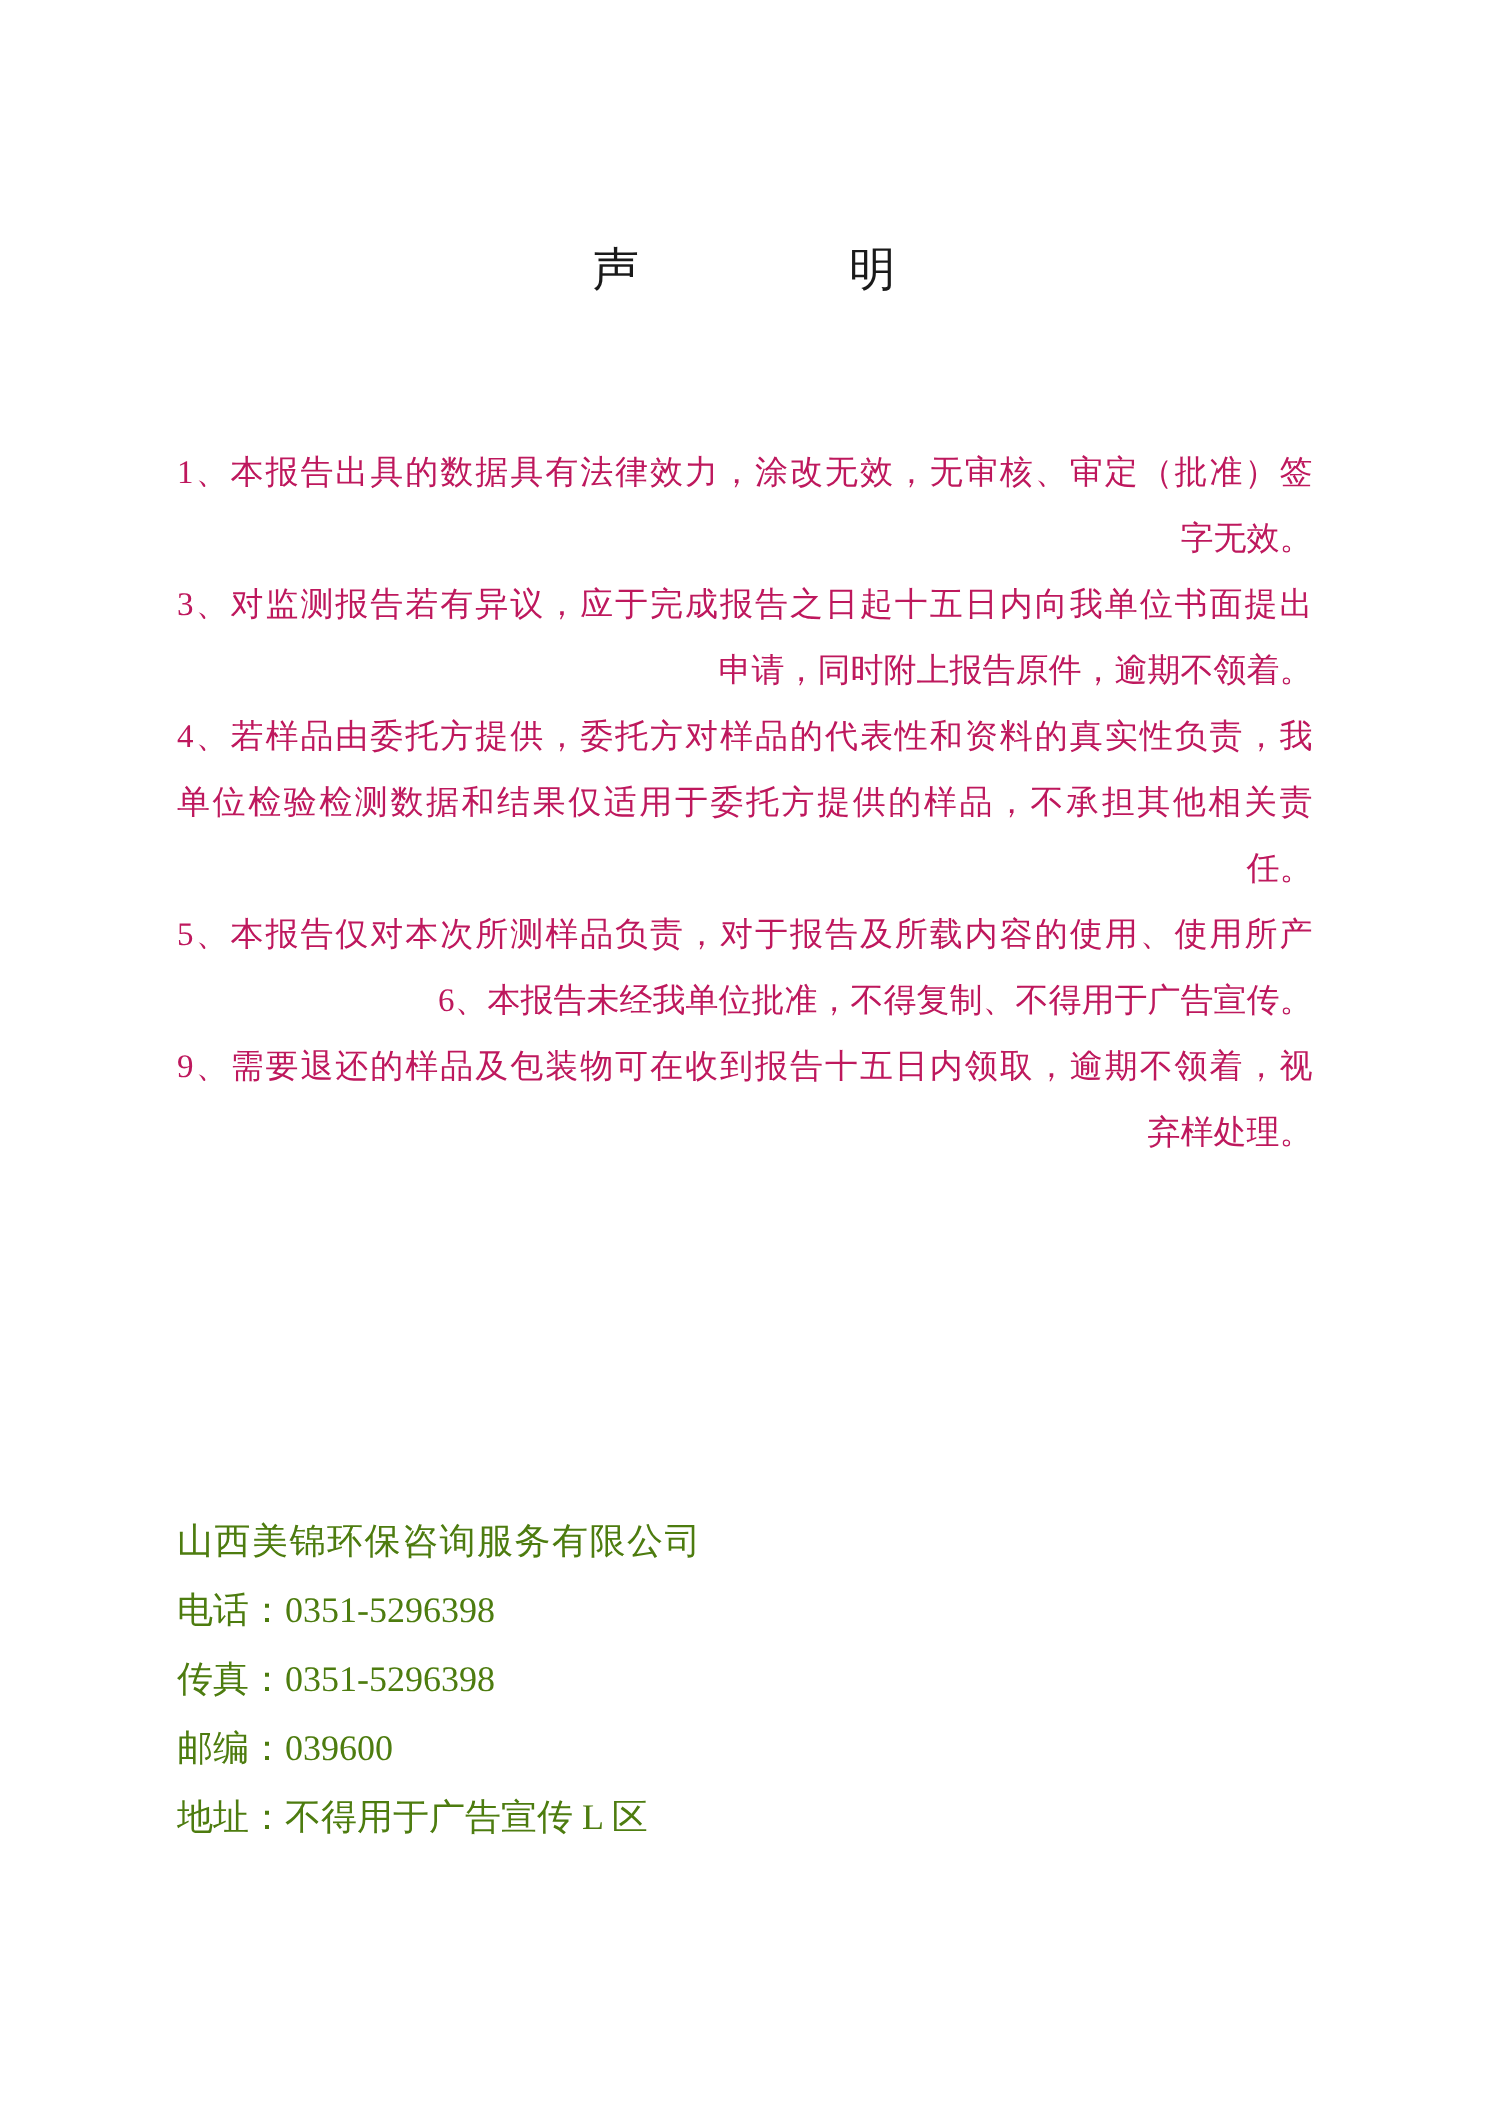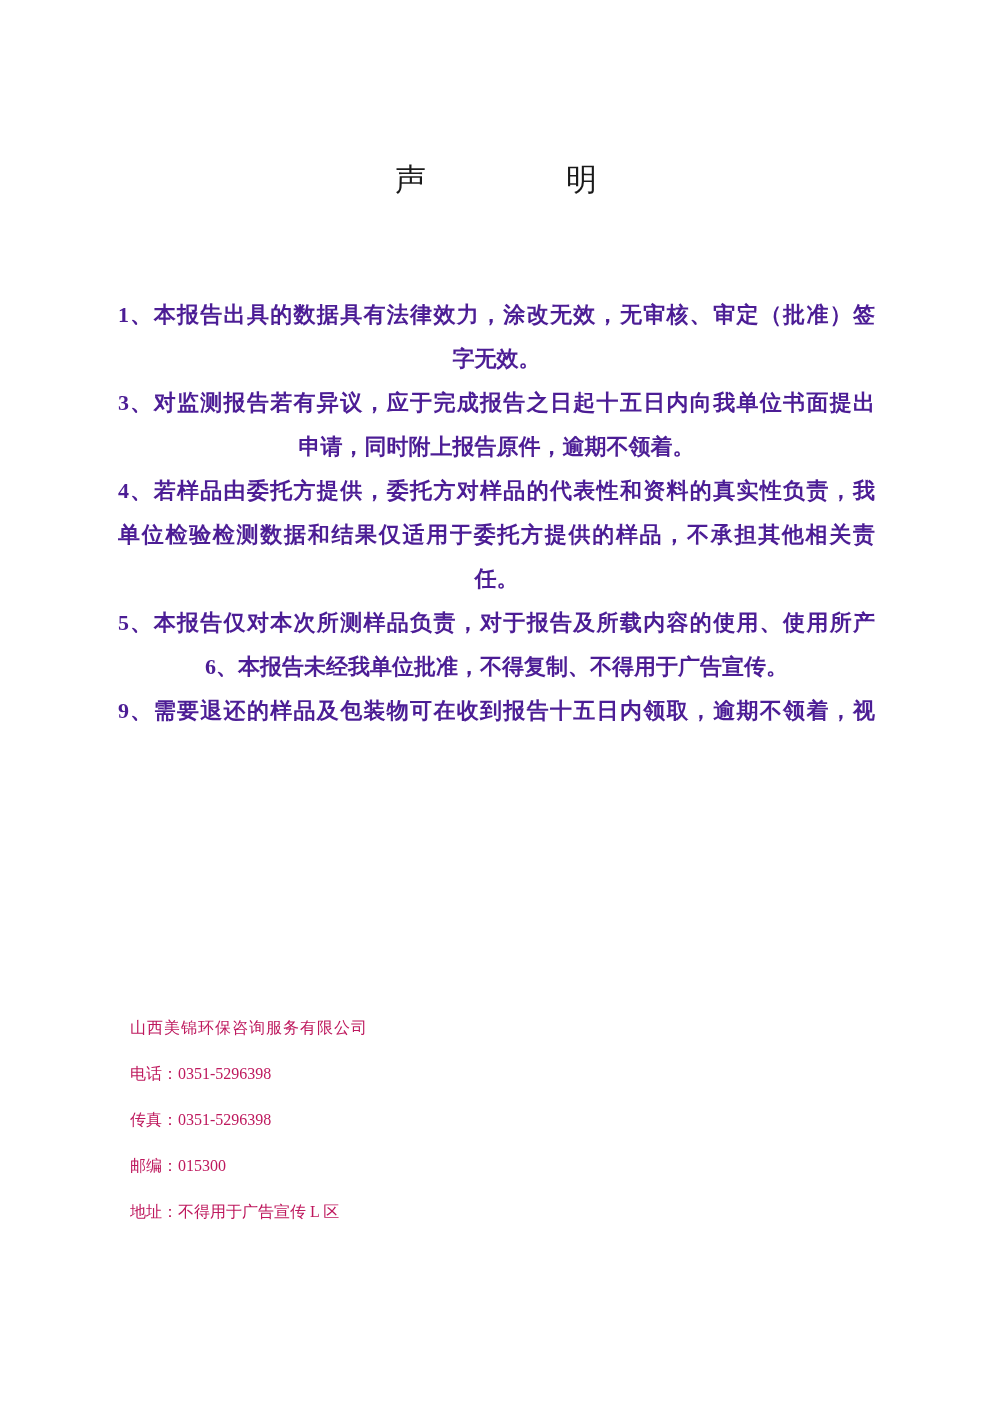--- a/index.html
+++ b/index.html
@@ -28,43 +28,42 @@
     line-height: 40px;
     font-weight: 400;
     color: #1a1a1a;
   }
   .statements {
     position: absolute;
     top: 293px;
     left: 118px;
     width: 757px;
     font-size: 22px;
-    color: #4c1d95;
-    font-weight: bold;
+    color: #be185d;
   }
   .bline {
     height: 44px;
     line-height: 44px;
     white-space: nowrap;
-    text-align: center;
+    text-align: right;
   }
   .bline.stretch {
     white-space: normal;
     text-align: justify;
     text-align-last: justify;
     overflow: hidden;
     max-height: 44px;
   }
   .contact {
     position: absolute;
     top: 1006px;
-    left: 130px;
+    left: 118px;
     width: 757px;
-    font-size: 16px;
-    color: #be185d;
+    font-size: 24px;
+    color: #4d7c0f;
   }
   .cline {
     height: 44px;
     line-height: 44px;
     margin-bottom: 2px;
     white-space: nowrap;
   }
   .company {
     letter-spacing: 1px;
   }
@@ -83,31 +82,32 @@
     <div class="bline stretch">1、本报告出具的数据具有法律效力，涂改无效，无审核、审定（批准）签</div>
     <div class="bline">字无效。</div>
     <div class="bline stretch">3、对监测报告若有异议，应于完成报告之日起十五日内向我单位书面提出</div>
     <div class="bline">申请，同时附上报告原件，逾期不领着。</div>
     <div class="bline stretch">4、若样品由委托方提供，委托方对样品的代表性和资料的真实性负责，我</div>
     <div class="bline stretch">单位检验检测数据和结果仅适用于委托方提供的样品，不承担其他相关责</div>
     <div class="bline">任。</div>
     <div class="bline stretch">5、本报告仅对本次所测样品负责，对于报告及所载内容的使用、使用所产</div>
     <div class="bline">6、本报告未经我单位批准，不得复制、不得用于广告宣传。</div>
     <div class="bline stretch">9、需要退还的样品及包装物可在收到报告十五日内领取，逾期不领着，视</div>
+    <div class="bline">弃样处理。</div>
   </div>
 
   <div class="contact">
     <div class="cline company">山西美锦环保咨询服务有限公司</div>
     <div class="cline">
       <span>电话：</span><span>0351-5296398</span>
     </div>
     <div class="cline">
       <span>传真：</span><span>0351-5296398</span>
     </div>
     <div class="cline">
-      <span>邮编：</span><span>015300</span>
+      <span>邮编：</span><span>039600</span>
     </div>
     <div class="cline">
       <span>地址：</span><span>不得用于广告宣传 L 区</span>
     </div>
   </div>
 
 </div>
 
 </body></html>

